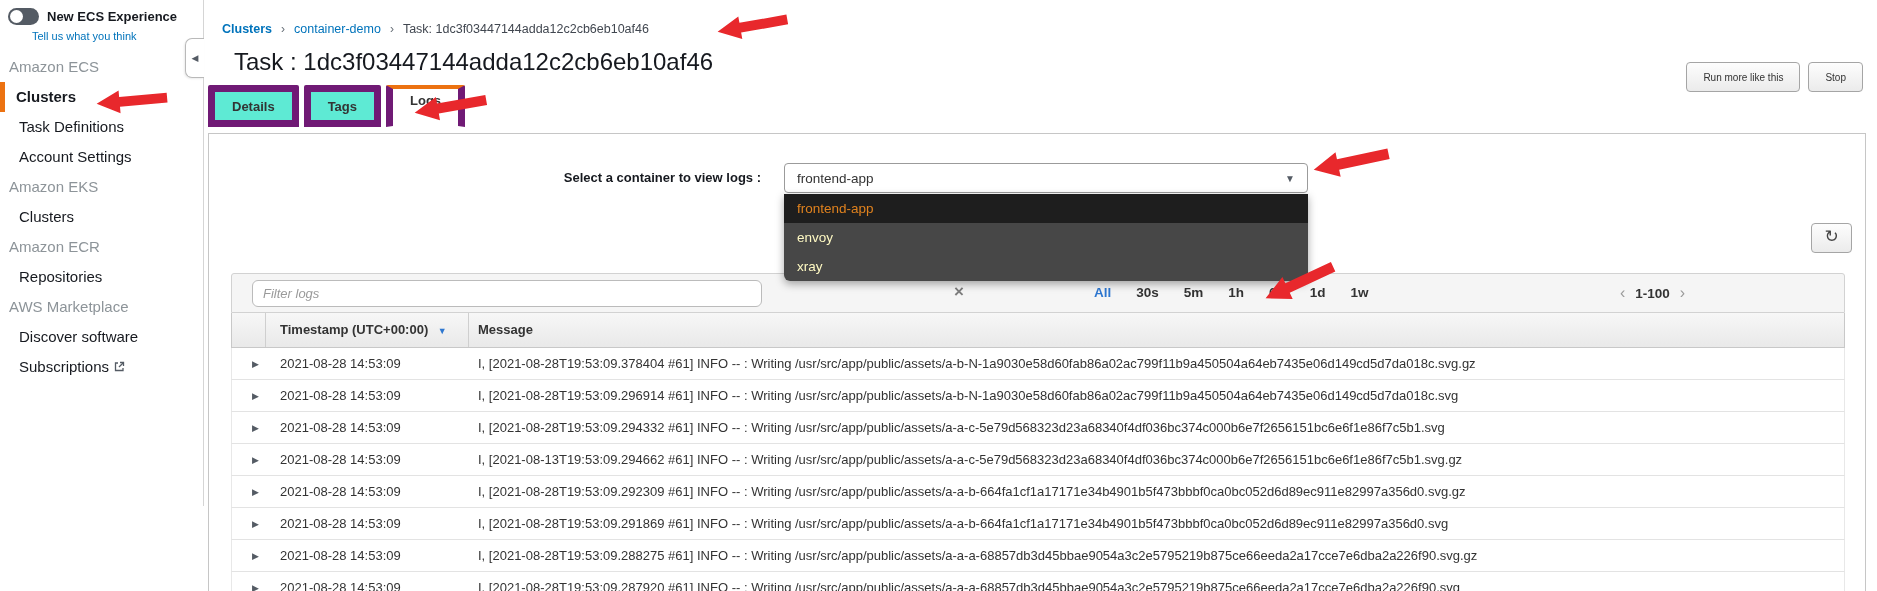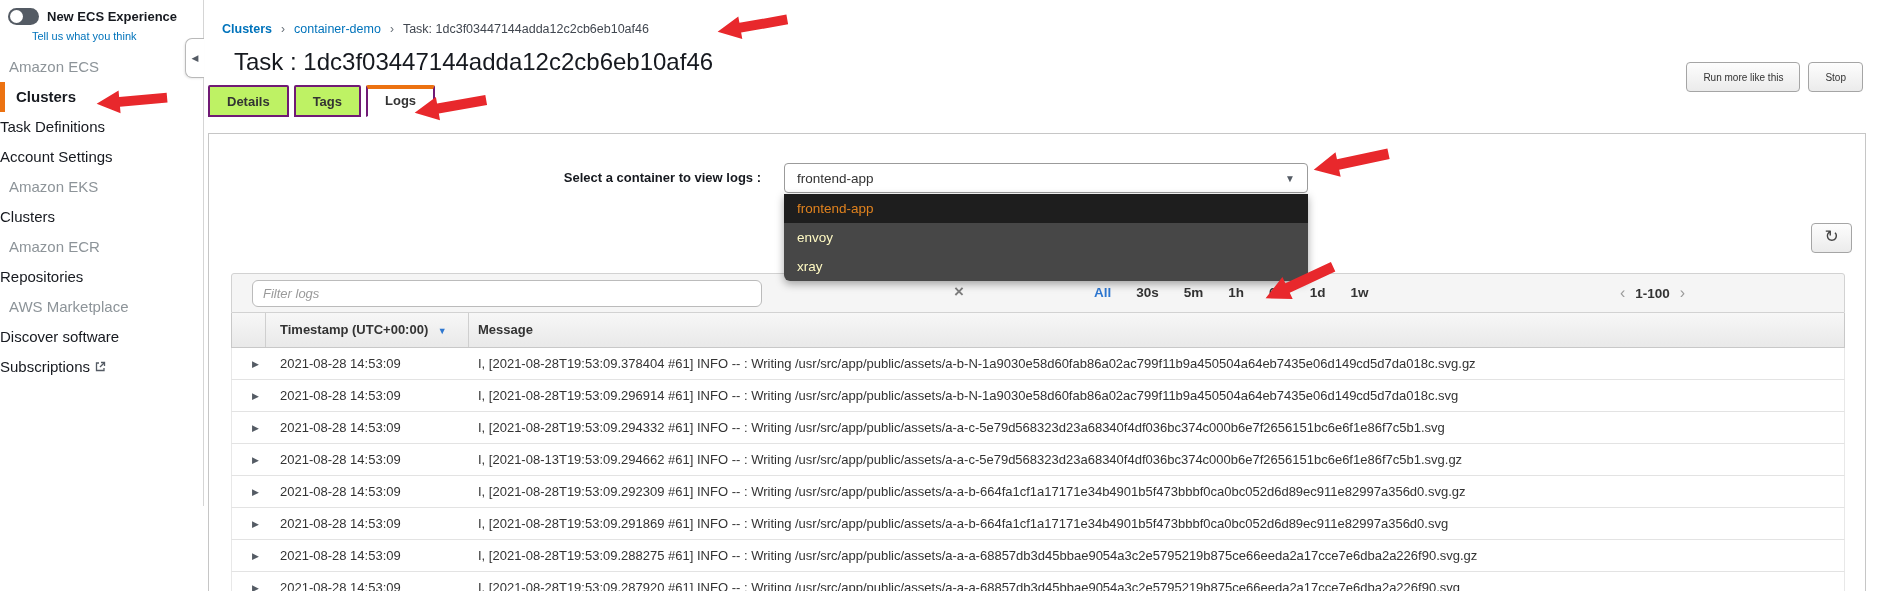--- a/index.html
+++ b/index.html
@@ -9,21 +9,21 @@
   
   .sidebar { position:absolute; left:0; top:0; width:204px; height:506px;
     background:#fff; border-right:1px solid #d5d5d5; z-index:5; }
   .toggle-row { position:absolute; left:8px; top:8px; display:flex; align-items:center; gap:8px; }
   .pill { width:31px; height:17px; border-radius:9px; background:#545b64; position:relative; cursor:pointer; }
   .knob { position:absolute; left:2px; top:2px; width:13px; height:13px; border-radius:50%; background:#fff; }
   .toggle-label { font-size:13px; font-weight:700; color:#16191f; }
   .feedback { position:absolute; left:32px; top:30px; font-size:11px; color:#0073bb; cursor:pointer; }
   .nav { position:absolute; left:0; top:52px; width:100%; }
   .nav-header { height:30px; line-height:30px; padding-left:9px; font-size:15px; color:#8d9499; }
-  .nav-item { height:30px; line-height:30px; font-size:15px; color:#16191f; cursor:pointer; }
+  .nav-item { height:30px; line-height:30px; padding-left:19px; font-size:15px; color:#16191f; cursor:pointer; }
   .nav-item.selected { font-weight:700; padding-left:11px; border-left:5px solid #ec7211; }
   .ext-icon { display:inline-block; margin-left:5px; }
   .collapse-handle { position:absolute; left:185px; top:38px; width:19px; height:40px;
     background:#fff; border:1px solid #b9b9b9; border-right:none; border-radius:7px 0 0 7px;
     display:flex; align-items:center; justify-content:center; font-size:9px; color:#545b64;
     box-shadow:-1px 1px 2px rgba(0,0,0,.08); cursor:pointer; z-index:6; }
 
   
   .breadcrumb { position:absolute; left:222px; top:22px; font-size:12.5px; display:flex; gap:9px; align-items:center; }
   .crumb-link { color:#0073bb; cursor:pointer; }
@@ -32,21 +32,21 @@
   .crumb-current { color:#414750; }
   .page-title { position:absolute; left:222px; top:48px; font-size:24px; font-weight:500; color:#16191f;margin-left:12px; }
   .hdr-buttons { position:absolute; right:14px; top:62px; display:flex; gap:8px; }
   .aws-btn { height:30px; padding:0 16px; font-size:10px; font-weight:400; color:#333;
     background:linear-gradient(#fdfdfd,#ebebeb); border:1px solid #a5a5a5; border-radius:4px;
     cursor:pointer; font-family:"Liberation Sans", sans-serif; }
 
   
   .tabs { position:absolute; left:208px; top:85px; display:flex; gap:5px; }
   .tab { padding:7px 17px 6px; font-size:13px; font-weight:700; color:#333;
-    background:#bef264; border:2px solid #701a75; border-radius:2px 2px 0 0; cursor:pointer; }
+    background:#5eead4; border:7px solid #701a75; border-radius:2px 2px 0 0; cursor:pointer; }
   .tab.active { background:#fff; border-top:4px solid #ec7211; padding-top:4px; border-bottom:1px solid #fff; }
 
   
   .card { position:absolute; left:208px; top:133px; width:1658px; height:470px;
     background:#fff; border:1px solid #c6c6c6; border-bottom:none; }
   .select-label { position:absolute; left:330px; top:36px; width:222px; text-align:right;
     font-size:13px; font-weight:700; color:#16191f; }
   .ecs-select { position:absolute; left:575px; top:29px; width:524px; height:30px; background:#fff;
     border:1px solid #9b9b9b; border-radius:4px; font-size:13.5px; color:#333;
     display:flex; align-items:center; padding:0 12px; cursor:pointer; }

